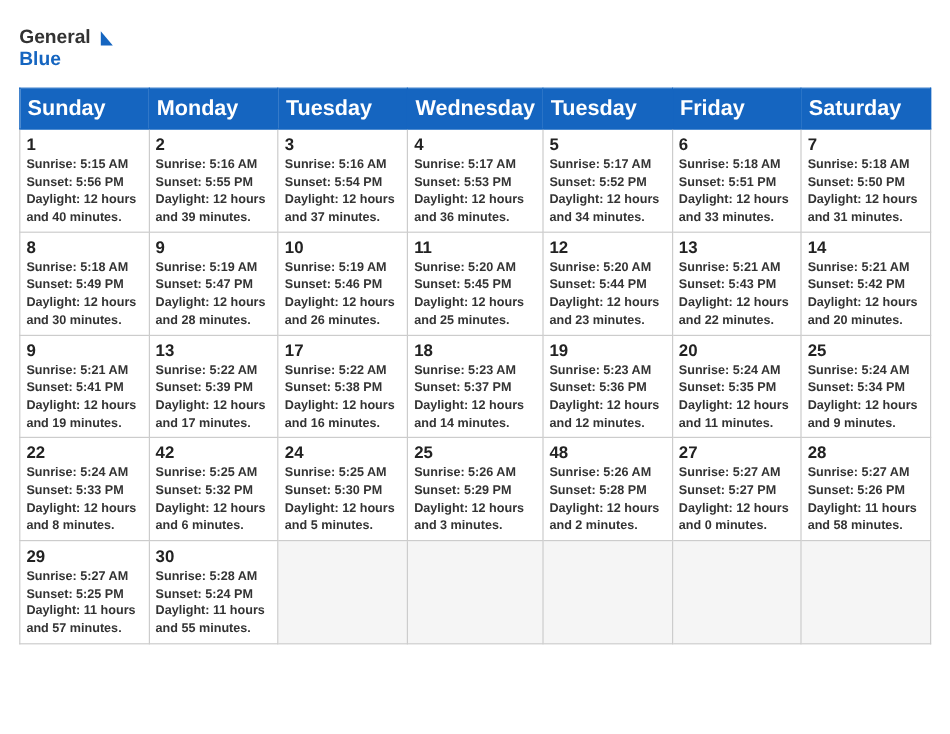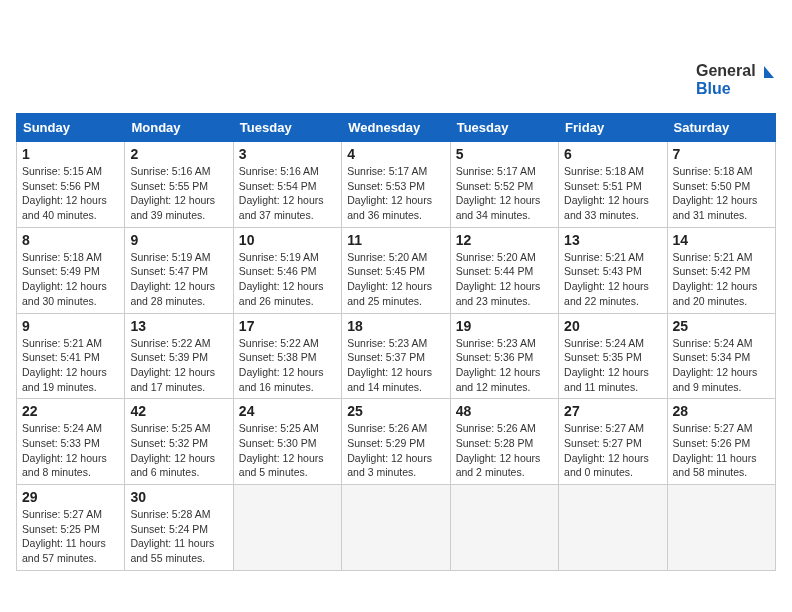--- a/index.html
+++ b/index.html
@@ -5,24 +5,23 @@
     * { box-sizing: border-box; margin: 0; padding: 0; }
     body {
       font-family: Arial, sans-serif;
       background: #fff;
       width: 792px;
       min-height: 612px;
       padding: 16px;
     }
     .header {
       display: flex;
-      justify-content: flex-end;
+      justify-content: flex-start;
       align-items: flex-start;
       margin-bottom: 12px;
-      margin-top: 40px;
     }
     .logo {
       display: flex;
       align-items: center;
       gap: 4px;
     }
     .title-block {
       text-align: right;
     }
     .month-year {
@@ -34,21 +33,21 @@
       font-size: 16px;
       color: #444;
     }
     .calendar {
       width: 100%;
       border-collapse: collapse;
     }
     .calendar th {
       background: #1565c0;
       color: #fff;
-      font-size: 13px;
+      font-size: 18px;
       font-weight: bold;
       text-align: left;
       padding: 6px 6px;
       border: 1px solid #1565c0;
     }
     .calendar td {
       border: 1px solid #ccc;
       vertical-align: top;
       padding: 4px 5px;
       width: calc(100% / 7);
@@ -64,20 +63,21 @@
       font-size: 14px;
       font-weight: bold;
       color: #222;
       display: block;
       margin-bottom: 2px;
     }
     .day-info {
       font-size: 10.5px;
       color: #333;
       line-height: 1.4;
+      font-weight: bold;
     }
   </style>
 </head>
 <body>
 
 <div class="header">
   <div class="logo">
       <svg width="80" height="45" viewBox="0 0 80 45">
         <text x="0" y="20" font-size="16" font-weight="bold" fill="#333">General</text>
         <text x="0" y="38" font-size="16" font-weight="bold" fill="#1565c0">Blue</text>

